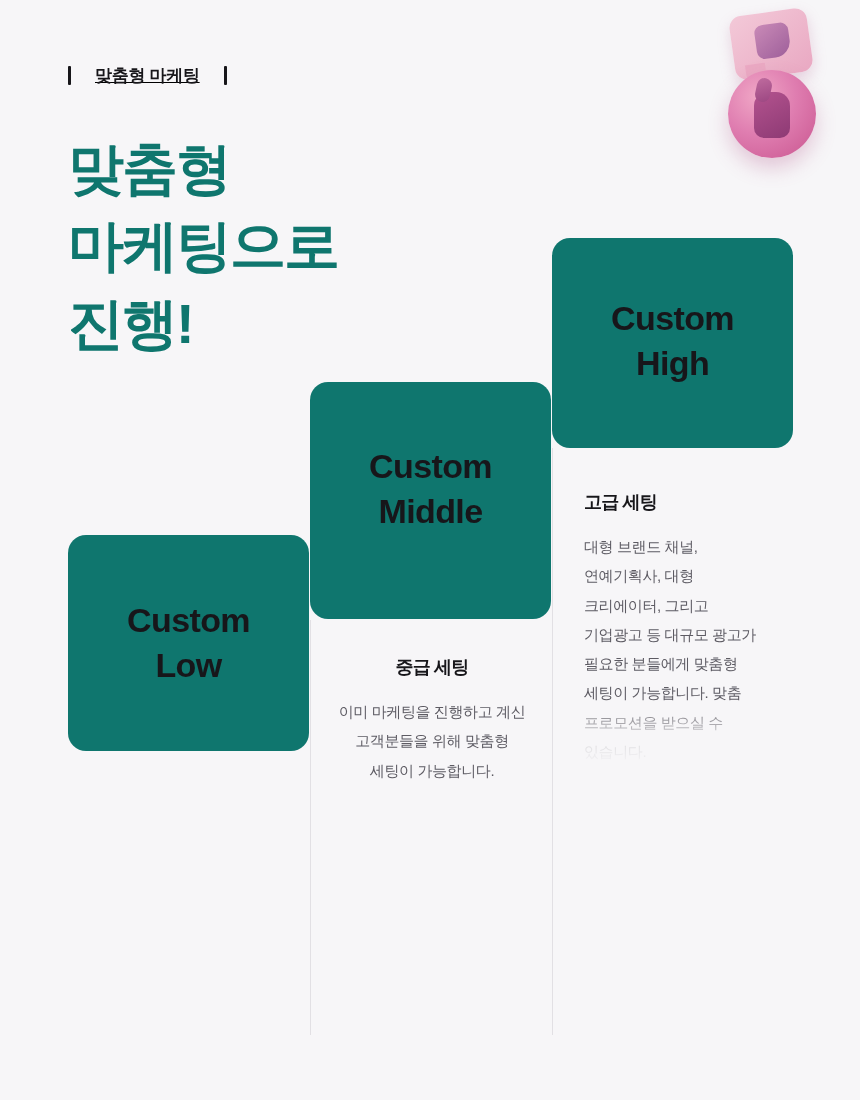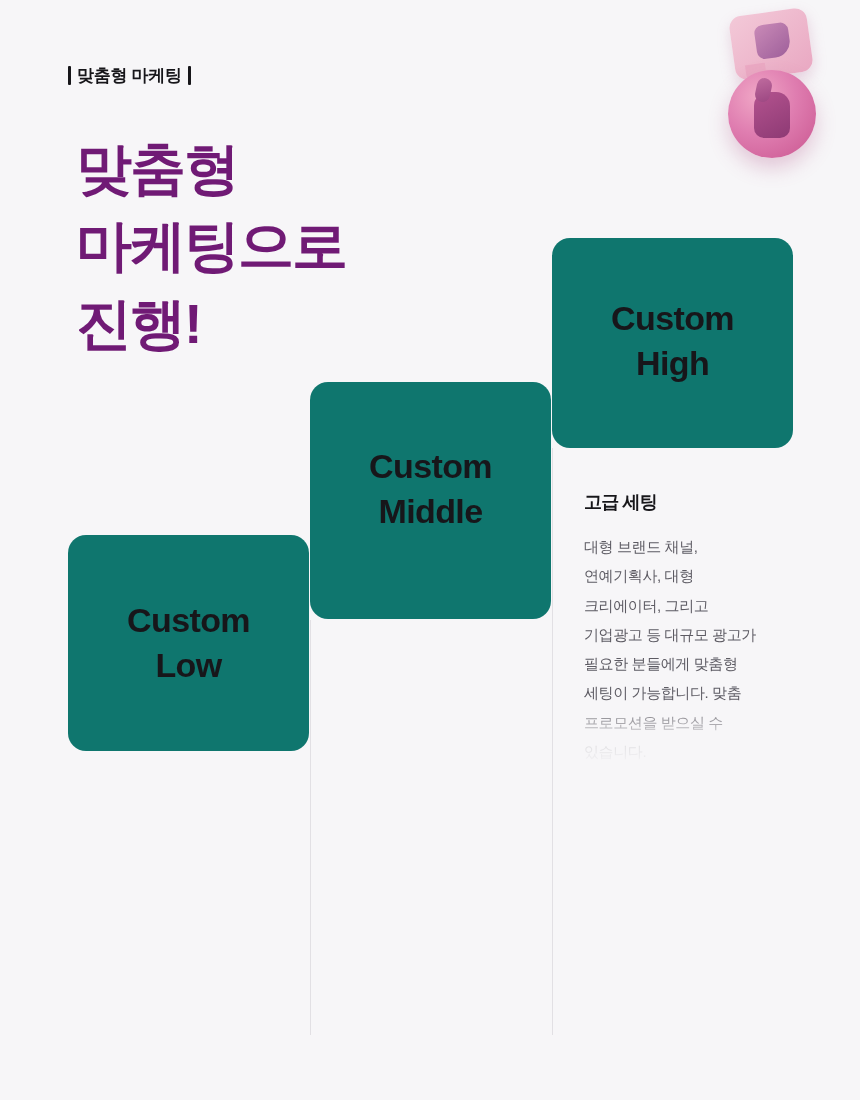--- a/index.html
+++ b/index.html
@@ -17,44 +17,45 @@
     background: #f7f6f8;
   }
 
   
   .eyebrow {
     position: absolute;
     left: 68px;
     top: 64px;
     display: flex;
     align-items: center;
-    gap: 6px;
+    gap: 24px;
+    text-decoration: underline;
   }
   .eyebrow .bar {
     width: 3px;
     height: 19px;
     background: #17161a;
     border-radius: 1px;
   }
   .eyebrow .txt {
     font-size: 17px;
     font-weight: 700;
     color: #17161a;
     letter-spacing: -0.3px;
   }
 
   
   .headline {
     position: absolute;
-    left: 76px;
+    left: 68px;
     top: 130px;
     font-size: 56px;
     line-height: 1.38;
     font-weight: 800;
-    color: #701a75;
+    color: #0f766e;
     letter-spacing: -2px;
     white-space: pre-line;
   }
 
   
   .ornament {
     position: absolute;
     left: 718px;
     top: 8px;
     width: 116px;
@@ -215,19 +216,23 @@
   <div class="card card-mid">
     <div class="label">Custom
 Middle</div>
   </div>
   <div class="card card-high">
     <div class="label">Custom
 High</div>
   </div>
 
 
+  <div class="block block-mid">
+    <div class="b-title">중급 세팅</div>
+    <div class="b-body">이미 마케팅을 진행하고 계신 고객분들을 위해 맞춤형 세팅이 가능합니다.</div>
+  </div>
 
   <div class="block block-high">
     <div class="b-title">고급 세팅</div>
     <div class="b-body">대형 브랜드 채널, 연예기획사, 대형 크리에이터, 그리고 기업광고 등 대규모 광고가 필요한 분들에게 맞춤형 세팅이 가능합니다. 맞춤 프로모션을 받으실 수 있습니다.</div>
   </div>
 
 </div>
 
 </body></html>

